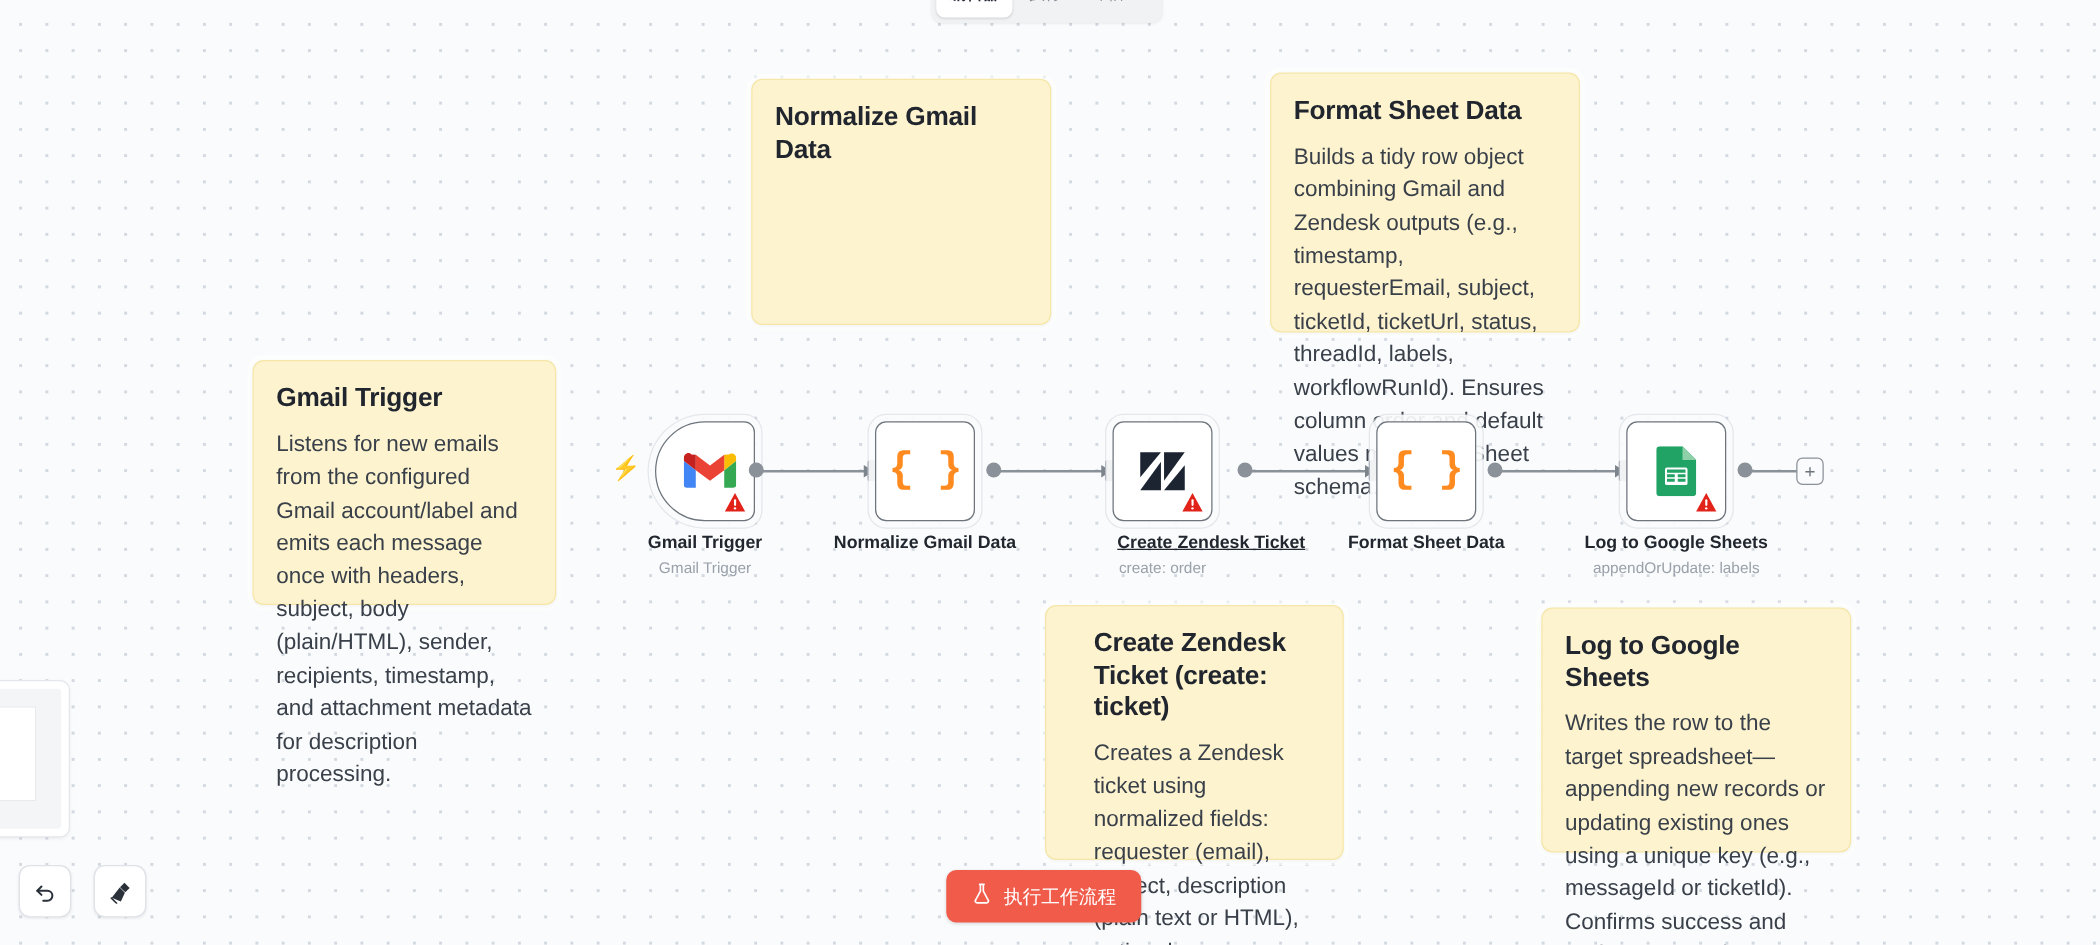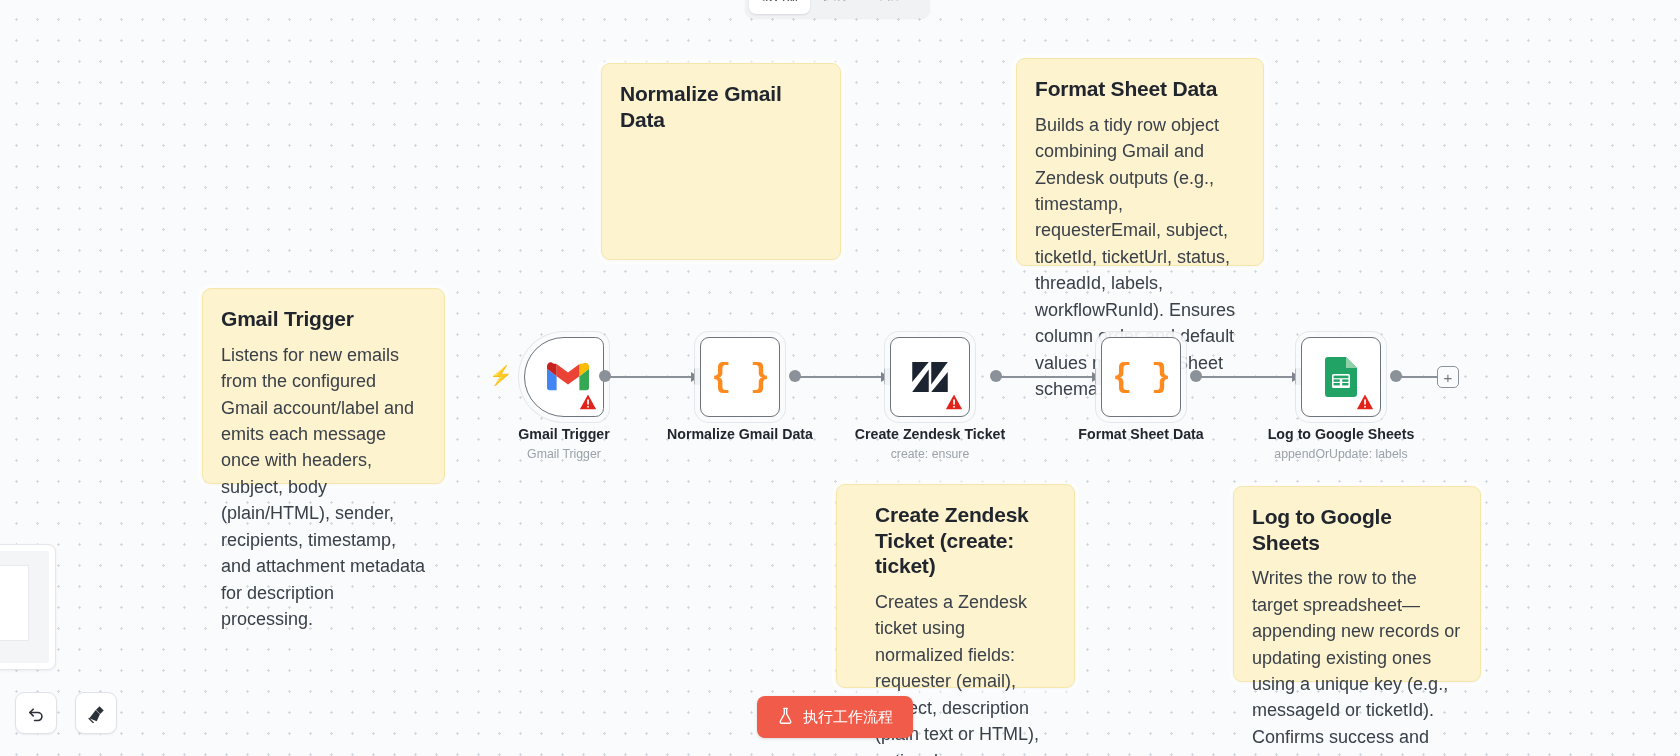--- a/index.html
+++ b/index.html
@@ -368,22 +368,22 @@
     </div>
     <div class="port-out" style="left:1390px;"></div>
 
     <div class="add-btn">+</div>
 
     <div class="node-label" style="left:439px;">Gmail Trigger</div>
     <div class="node-sublabel" style="left:439px;">Gmail Trigger</div>
 
     <div class="node-label" style="left:615px;">Normalize Gmail Data</div>
 
-    <div class="node-label" style="left:805px;">Create Zendesk Ticket</div>
-    <div class="node-sublabel" style="left:805px;">create: ensure</div>
+    <div class="node-label" style="left:844px;text-decoration:underline;">Create Zendesk Ticket</div>
+    <div class="node-sublabel" style="left:805px;">create: order</div>
 
     <div class="node-label" style="left:1016px;">Format Sheet Data</div>
 
     <div class="node-label" style="left:1216px;">Log to Google Sheets</div>
     <div class="node-sublabel" style="left:1216px;">appendOrUpdate: labels</div>
   </div>
 
   <div class="minimap">
     <div class="mm-inner"></div>
     <div class="mm-view"></div>

